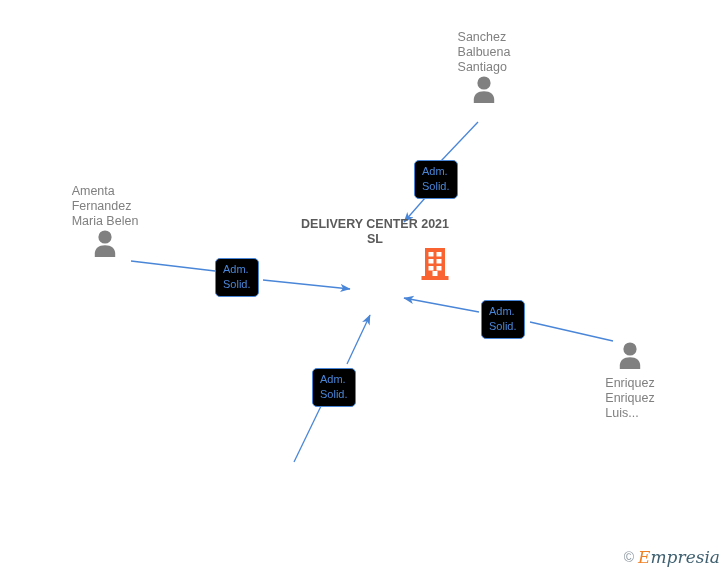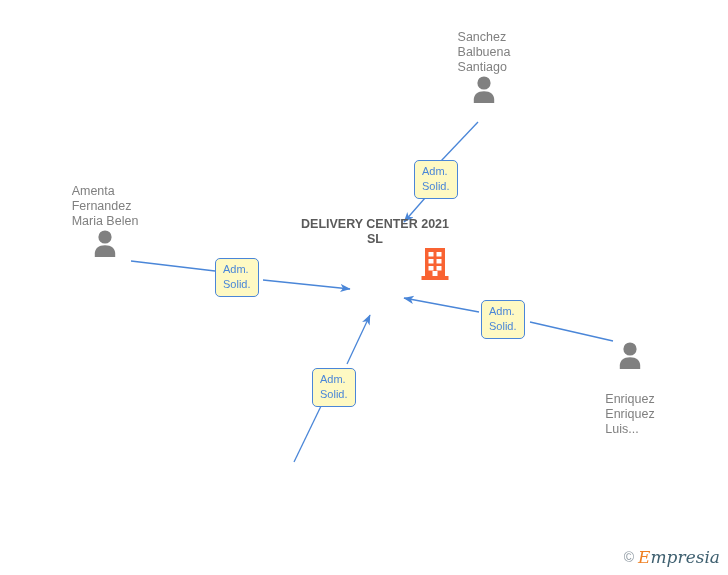--- a/index.html
+++ b/index.html
@@ -57,21 +57,21 @@
 
   .person-icon { display: block; }
   .company-icon { display: block; }
 
   
   .edge-label {
     position: absolute;
     box-sizing: border-box;
     border: 1px solid #4a86d8;
     border-radius: 5px;
-    background: #fef9c3;
+    background: #000000;
     color: #4a86d8;
     font-size: 11px;
     line-height: 15px;
     padding: 3px 7px 4px 7px;
     text-align: left;
     white-space: pre-line;
     z-index: 5;
   }
 
   
@@ -164,21 +164,21 @@
 Fernandez
 Maria Belen</div>
     <span class="person-icon">
       <svg width="28" height="28" viewBox="0 0 28 28" xmlns="http://www.w3.org/2000/svg">
         <circle cx="14" cy="8" r="6.6" fill="#808080"></circle>
         <path d="M14,16.2 C20.4,16.2 24.2,19.6 24.2,24.6 L24.2,28 L3.8,28 L3.8,24.6 C3.8,19.6 7.6,16.2 14,16.2 Z" fill="#808080"></path>
       </svg>
     </span>
   </div>
 
-  <div class="node label-below" style="left:630px; top:341px;gap:16px;">
+  <div class="node label-below" style="left:630px; top:341px;">
     <span class="person-icon">
       <svg width="28" height="28" viewBox="0 0 28 28" xmlns="http://www.w3.org/2000/svg">
         <circle cx="14" cy="8" r="6.6" fill="#808080"></circle>
         <path d="M14,16.2 C20.4,16.2 24.2,19.6 24.2,24.6 L24.2,28 L3.8,28 L3.8,24.6 C3.8,19.6 7.6,16.2 14,16.2 Z" fill="#808080"></path>
       </svg>
     </span>
     <div class="node-label" style="margin-top:3px;">Enriquez
 Enriquez
 Luis...</div>
   </div>

